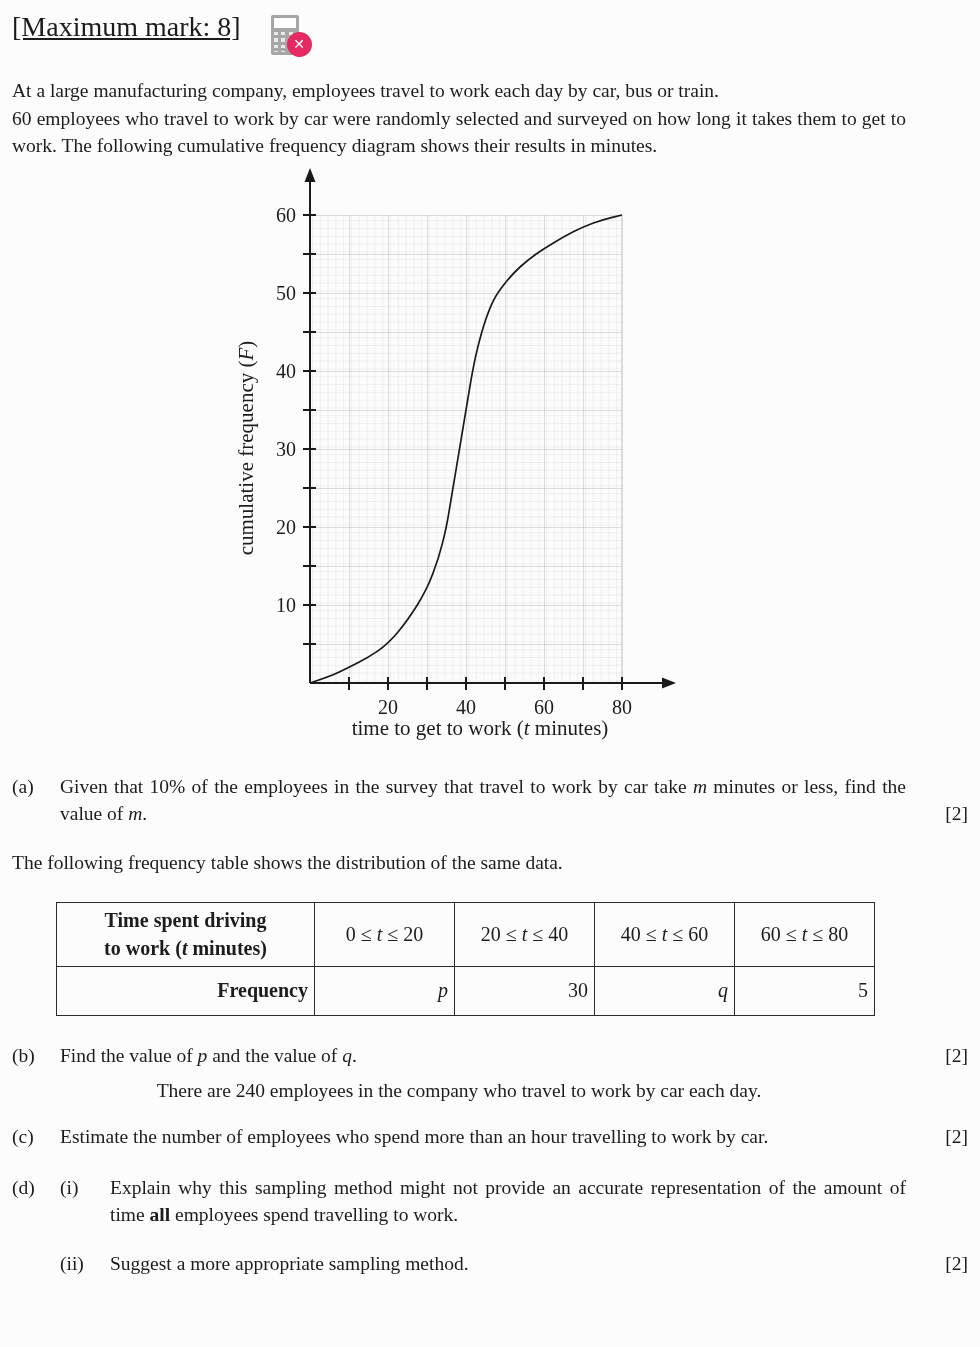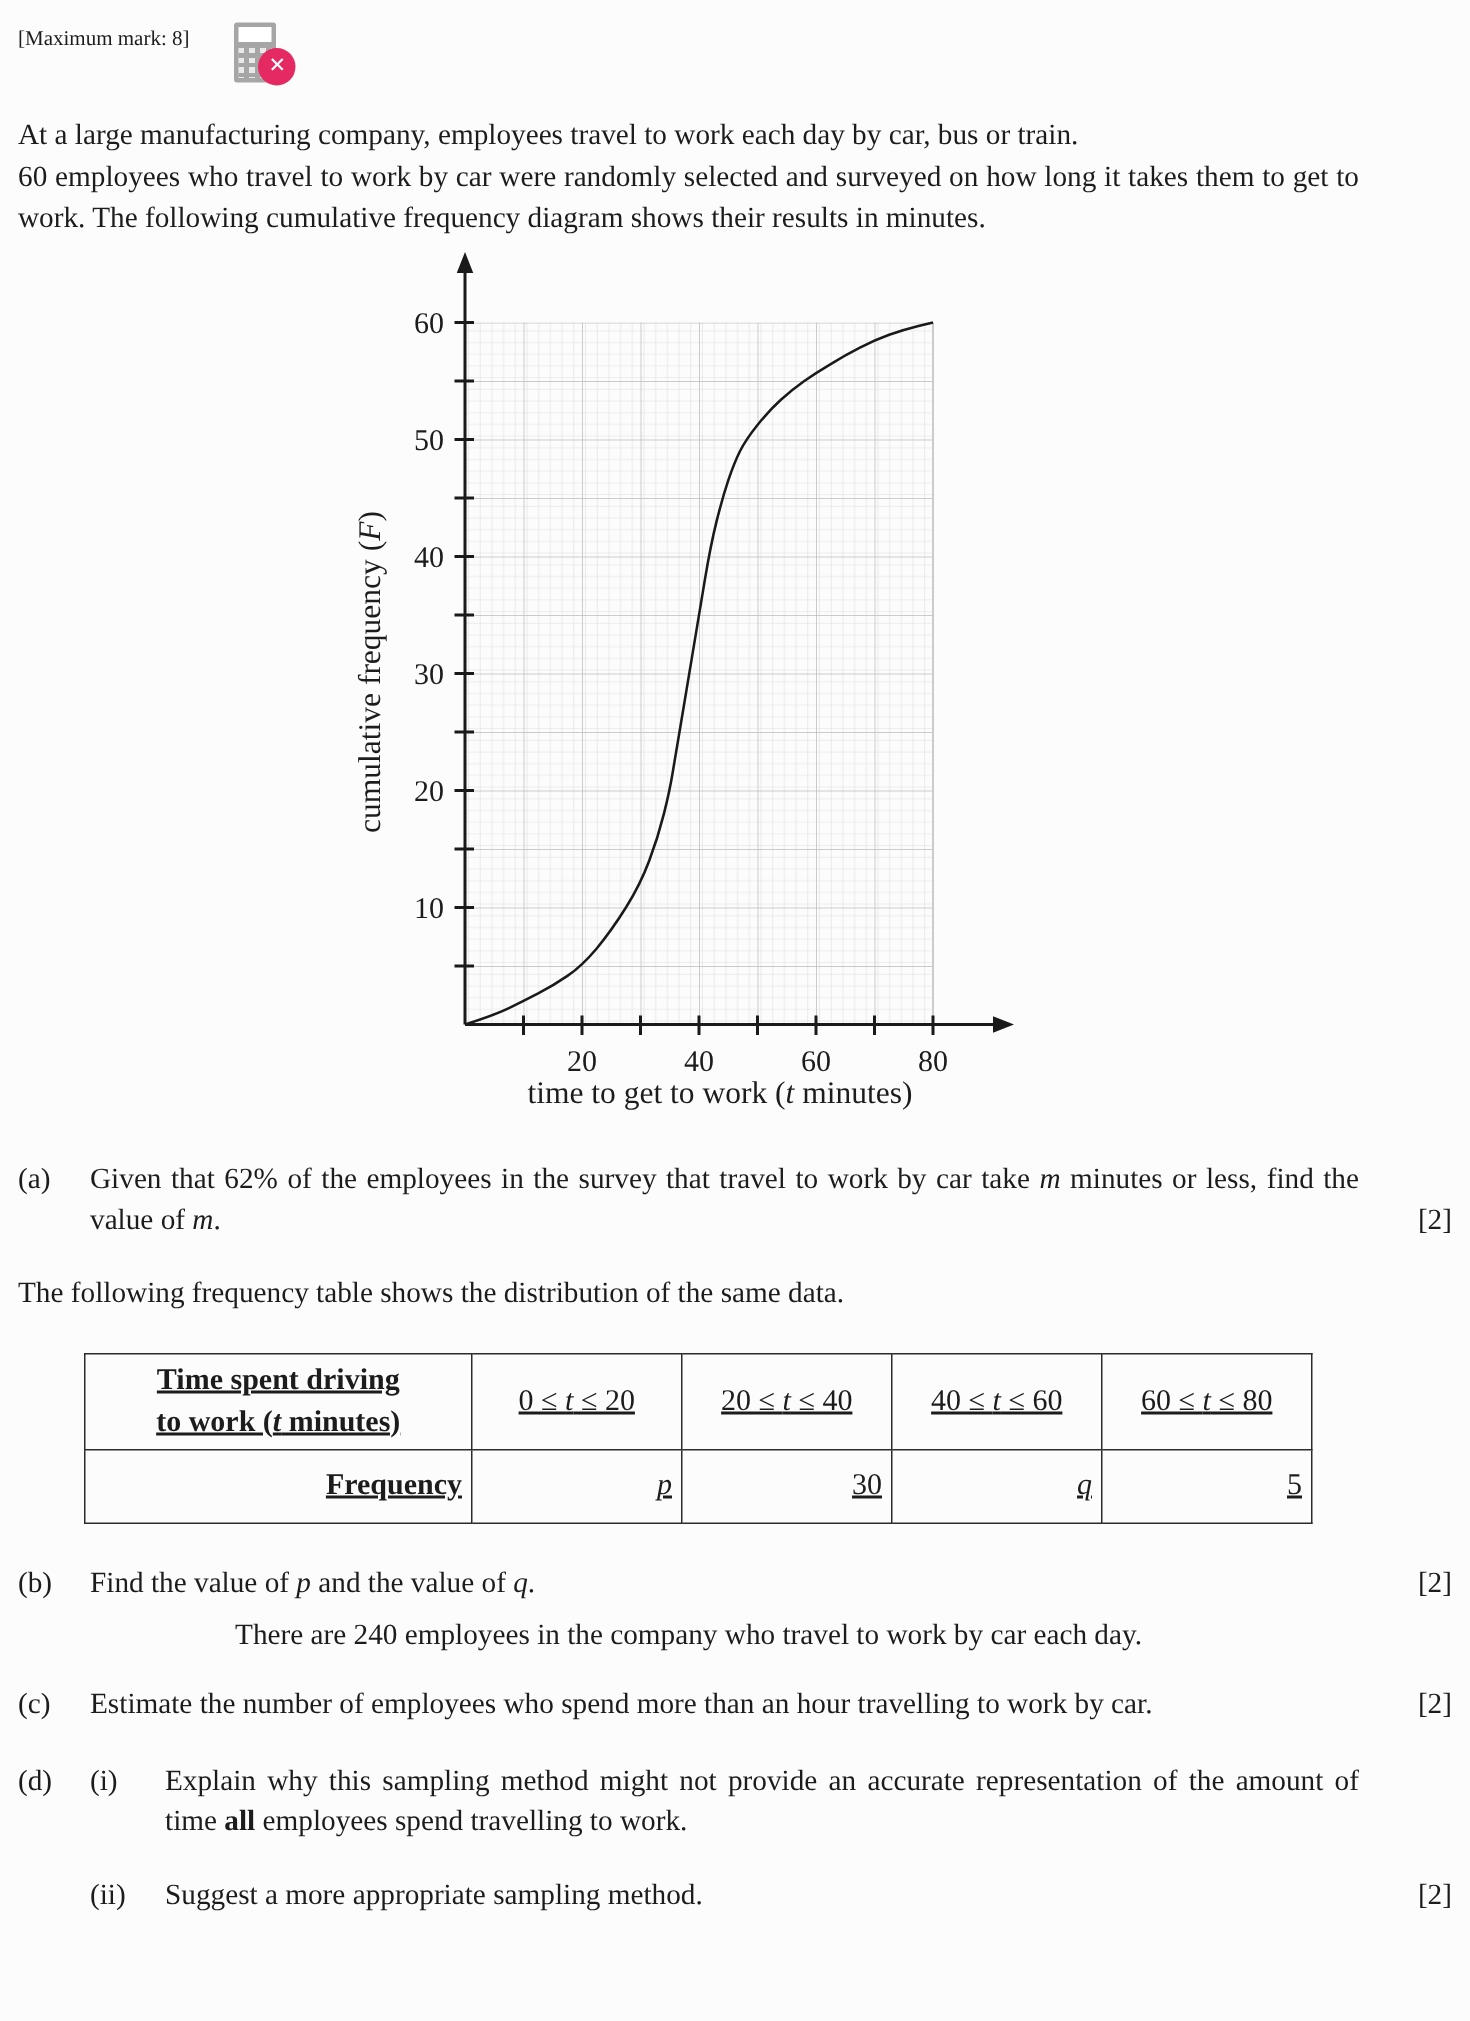--- a/index.html
+++ b/index.html
@@ -9,21 +9,21 @@
     color: #1c1c1c;
     font-family: "Liberation Serif", serif;
     font-size: 19.5px;
     line-height: 27.5px;
     overflow: hidden;
   }
   .page { position: relative; padding: 13px 12px 0 12px; width: 956px; }
 
   
   .header-row { display: flex; align-items: flex-start; gap: 30px; }
-  .maxmark { font-size: 14px; }
+  .maxmark { font-size: 28px; text-decoration: underline; }
   .calc { position: relative; width: 42px; height: 44px; margin-top: 2px; }
   .calc-body { position: absolute; left: 0; top: 0; width: 28px; height: 40px; background: #a6a6a6; border-radius: 2px; }
   .calc-screen { position: absolute; left: 3px; top: 3px; width: 22px; height: 10px; background: #ffffff; }
   .calc-keys { position: absolute; left: 3px; top: 17px; width: 22px; height: 20px;
     background-image:
       repeating-linear-gradient(to bottom, transparent 0 3.5px, #a6a6a6 3.5px 6.5px),
       repeating-linear-gradient(to right, #e9e9e9 0 4px, #a6a6a6 4px 7.3px);
   }
   .calc-badge { position: absolute; left: 16px; top: 17px; width: 25px; height: 25px;
     border-radius: 50%; background: #e52a63; color: #ffffff; display: flex;
@@ -51,21 +51,21 @@
   .q .sub { width: 50px; flex: none; }
   .q .txt { flex: 1; text-align: justify; }
   .q .marks { width: 62px; flex: none; text-align: right; align-self: flex-end; }
   .qa { margin-top: 9px; }
   .qb { margin-top: 26px; }
   .qc { margin-top: 19px; }
   .qd { margin-top: 23px; }
   .qdii { margin-top: 21px; justify-content: center; }
 
   
-  .freq-table { border-collapse: collapse; margin: 26px 0 12px 44px; table-layout: fixed; width: 812px; text-decoration: underline; }
+  .freq-table { border-collapse: collapse; margin: 26px 0 12px 44px; table-layout: fixed; width: 812px; }
   .freq-table td { border: 1.5px solid #2b2b2b; text-align: center; font-size: 20px;
     padding: 4px 6px; vertical-align: middle; }
   .freq-table .hrow td { height: 54px; }
   .freq-table .vrow td { height: 40px; text-align: right; }
   .freq-table .rowhead { font-weight: bold; }
   .freq-table .rowhead2 { font-weight: bold; text-align: left; padding-left: 14px; }
 </style>
 </head>
 <body>
 
@@ -136,21 +136,21 @@
           <text x="66" y="59" text-anchor="end">60</text>
         </g>
       <path id="ogive" fill="none" stroke="#1a1a1a" stroke-width="1.7" d="M 80.0 520.0 Q 99.5 513.8 109.3 509.1 Q 119.0 504.4 128.8 499.3 Q 138.5 494.3 148.3 487.6 Q 158.0 481.0 167.8 469.3 Q 177.5 457.6 187.3 442.0 Q 197.0 426.4 202.8 410.8 Q 208.7 395.2 212.6 379.6 Q 216.5 364.0 218.4 352.3 Q 220.4 340.6 224.3 317.2 Q 228.2 293.8 232.1 270.4 Q 236.0 247.0 239.9 223.6 Q 243.8 200.2 247.7 184.6 Q 251.6 169.0 255.5 157.3 Q 259.4 145.6 263.3 137.8 Q 267.2 130.0 275.0 120.3 Q 282.8 110.5 290.6 103.5 Q 298.4 96.5 306.2 91.0 Q 314.0 85.5 323.8 79.7 Q 333.5 73.8 343.3 68.8 Q 353.0 63.7 362.8 60.2 Q 372.5 56.7 382.3 54.3 L 392.0 52.0"></path>
     </svg>
     <div class="axis-label-x"><span>time to get to work (</span><span style="font-style: italic;">t</span><span> minutes)</span></div>
     <div class="axis-label-y"><span>cumulative frequency (</span><span style="font-style: italic;">F</span><span>)</span></div>
   </div>
 
   <div class="q qa">
     <span class="lbl">(a)</span>
-    <span class="txt"><span>Given that 62% of the employees in the survey that travel to work by car take </span><span style="font-style: italic;">m</span><span> minutes or less, find the value of </span><span style="font-style: italic;">m</span><span>.</span></span>
+    <span class="txt"><span>Given that 10% of the employees in the survey that travel to work by car take </span><span style="font-style: italic;">m</span><span> minutes or less, find the value of </span><span style="font-style: italic;">m</span><span>.</span></span>
     <span class="marks">[2]</span>
   </div>
 
   <p class="para table-intro">The following frequency table shows the distribution of the same data.</p>
 
   <table class="freq-table">
     <colgroup>
       <col style="width:258px">
         <col style="width:140px">
         <col style="width:140px">

